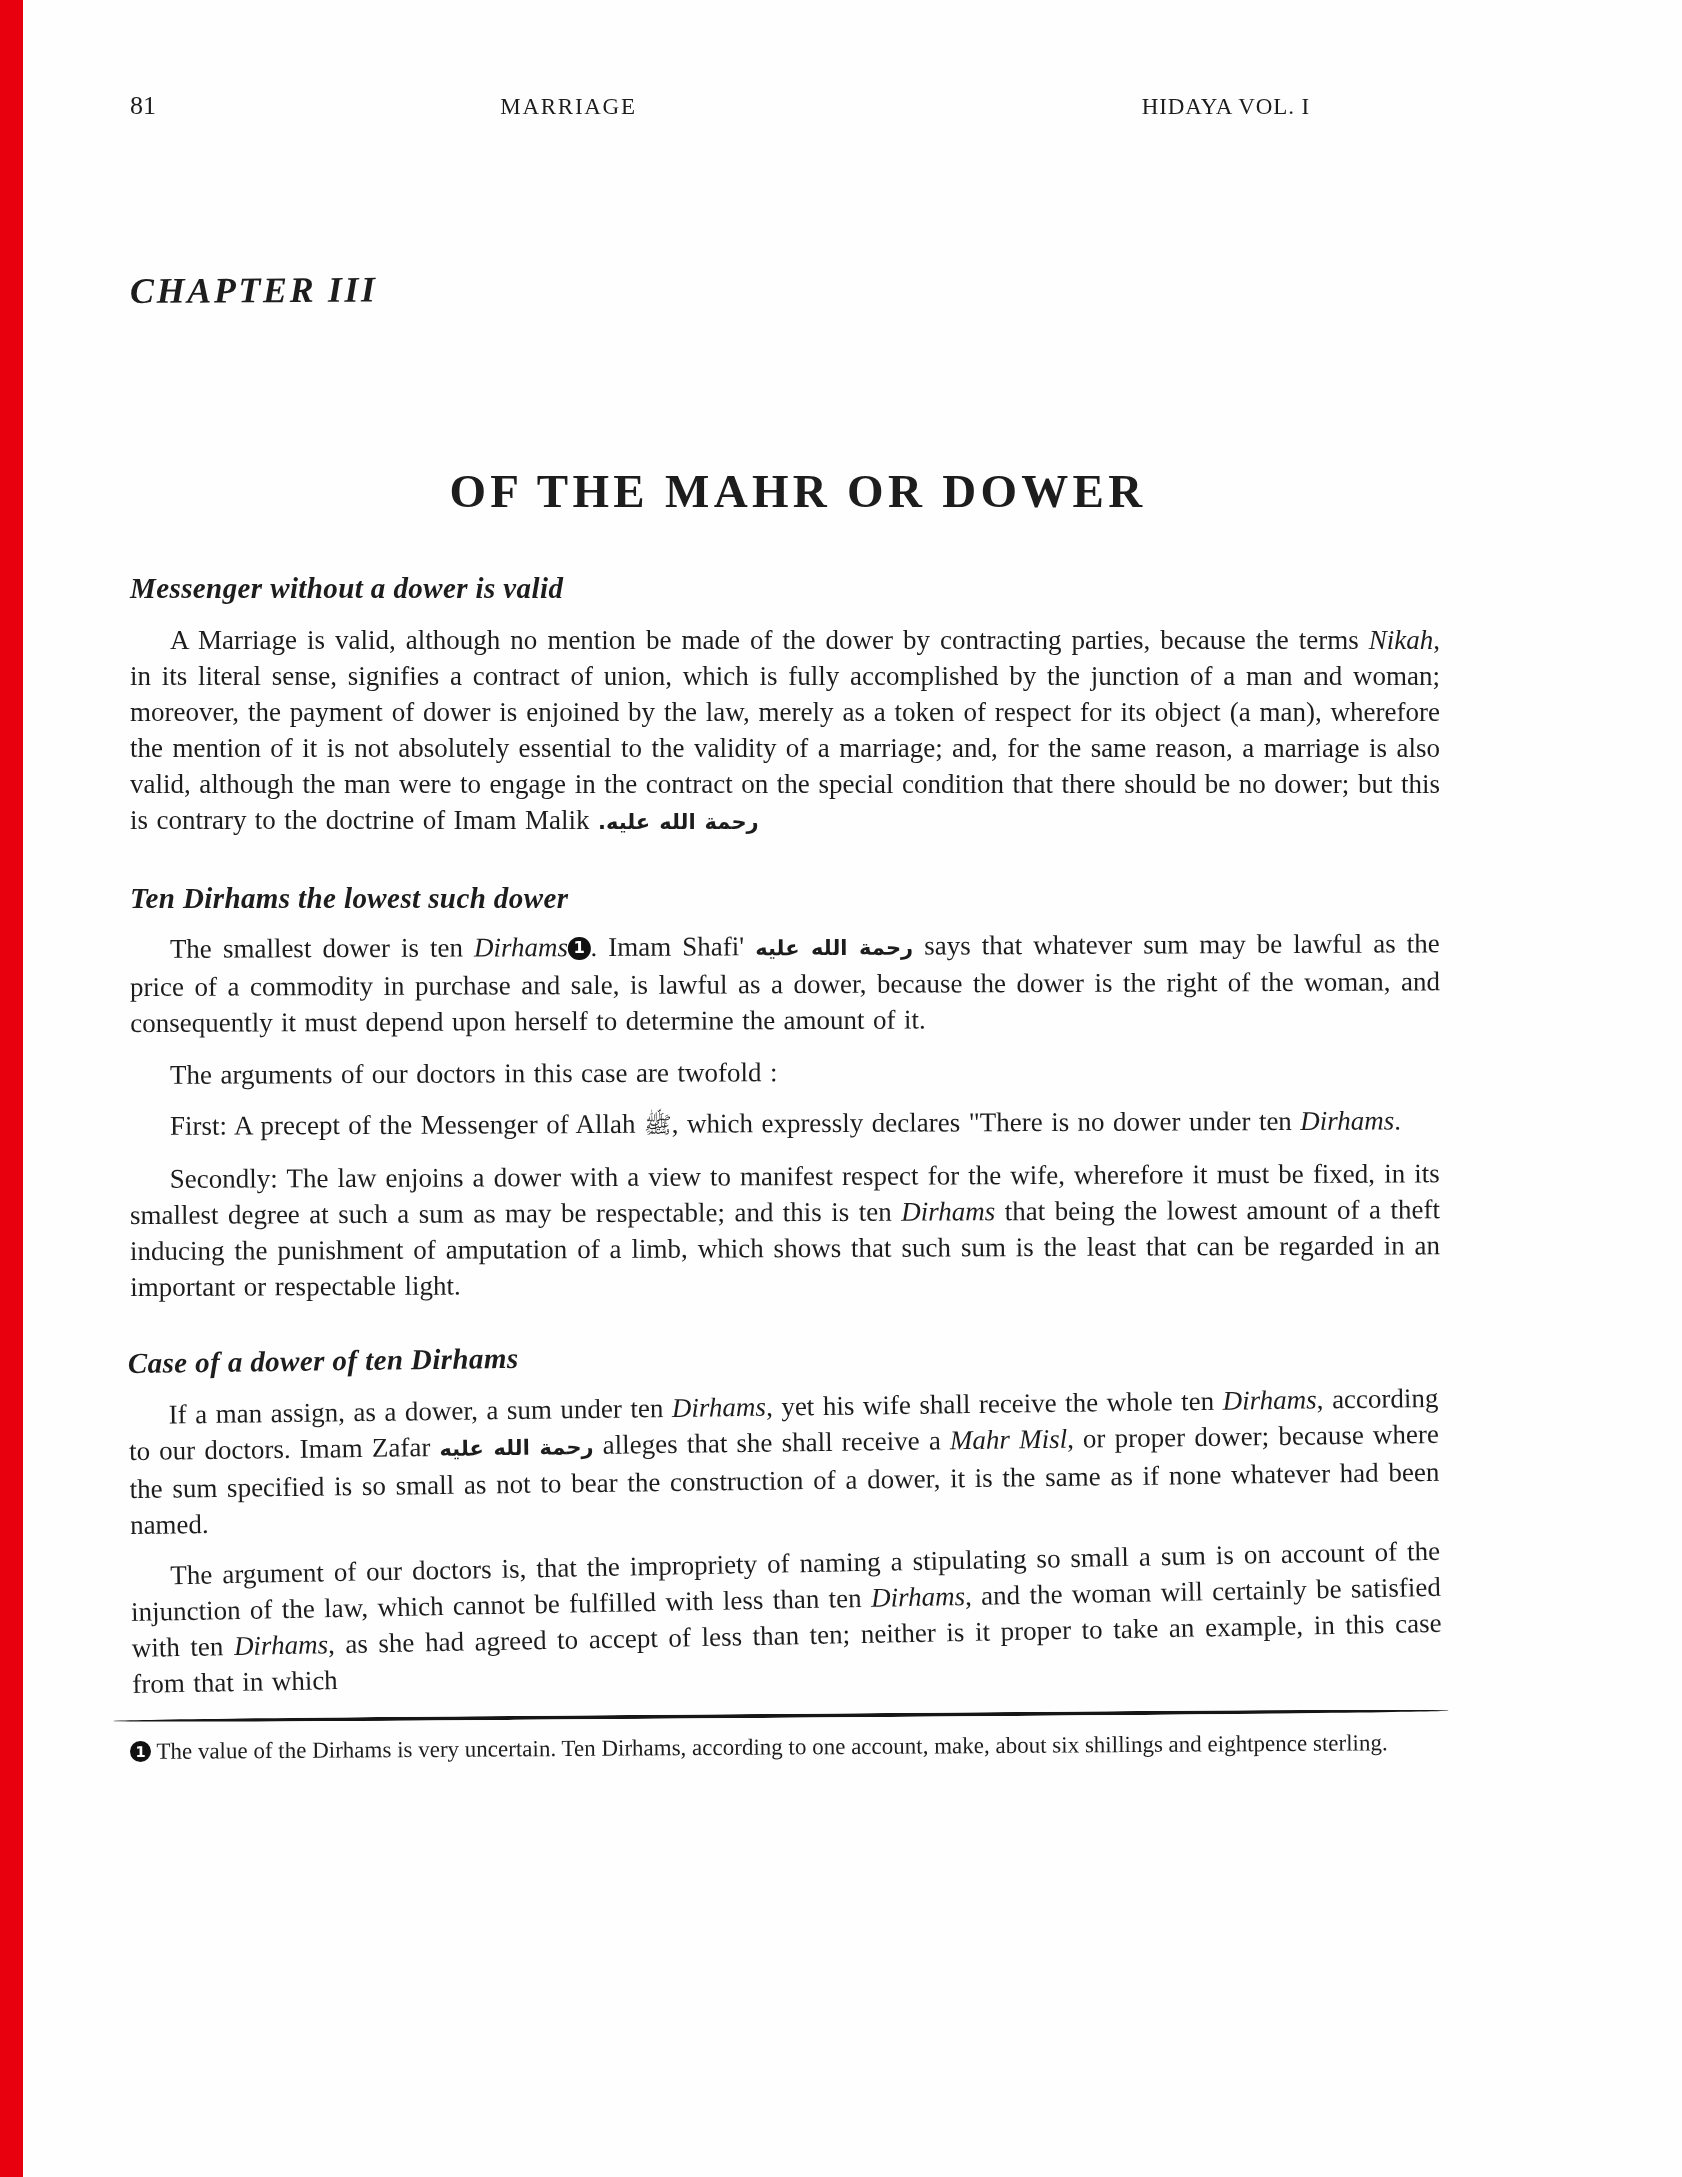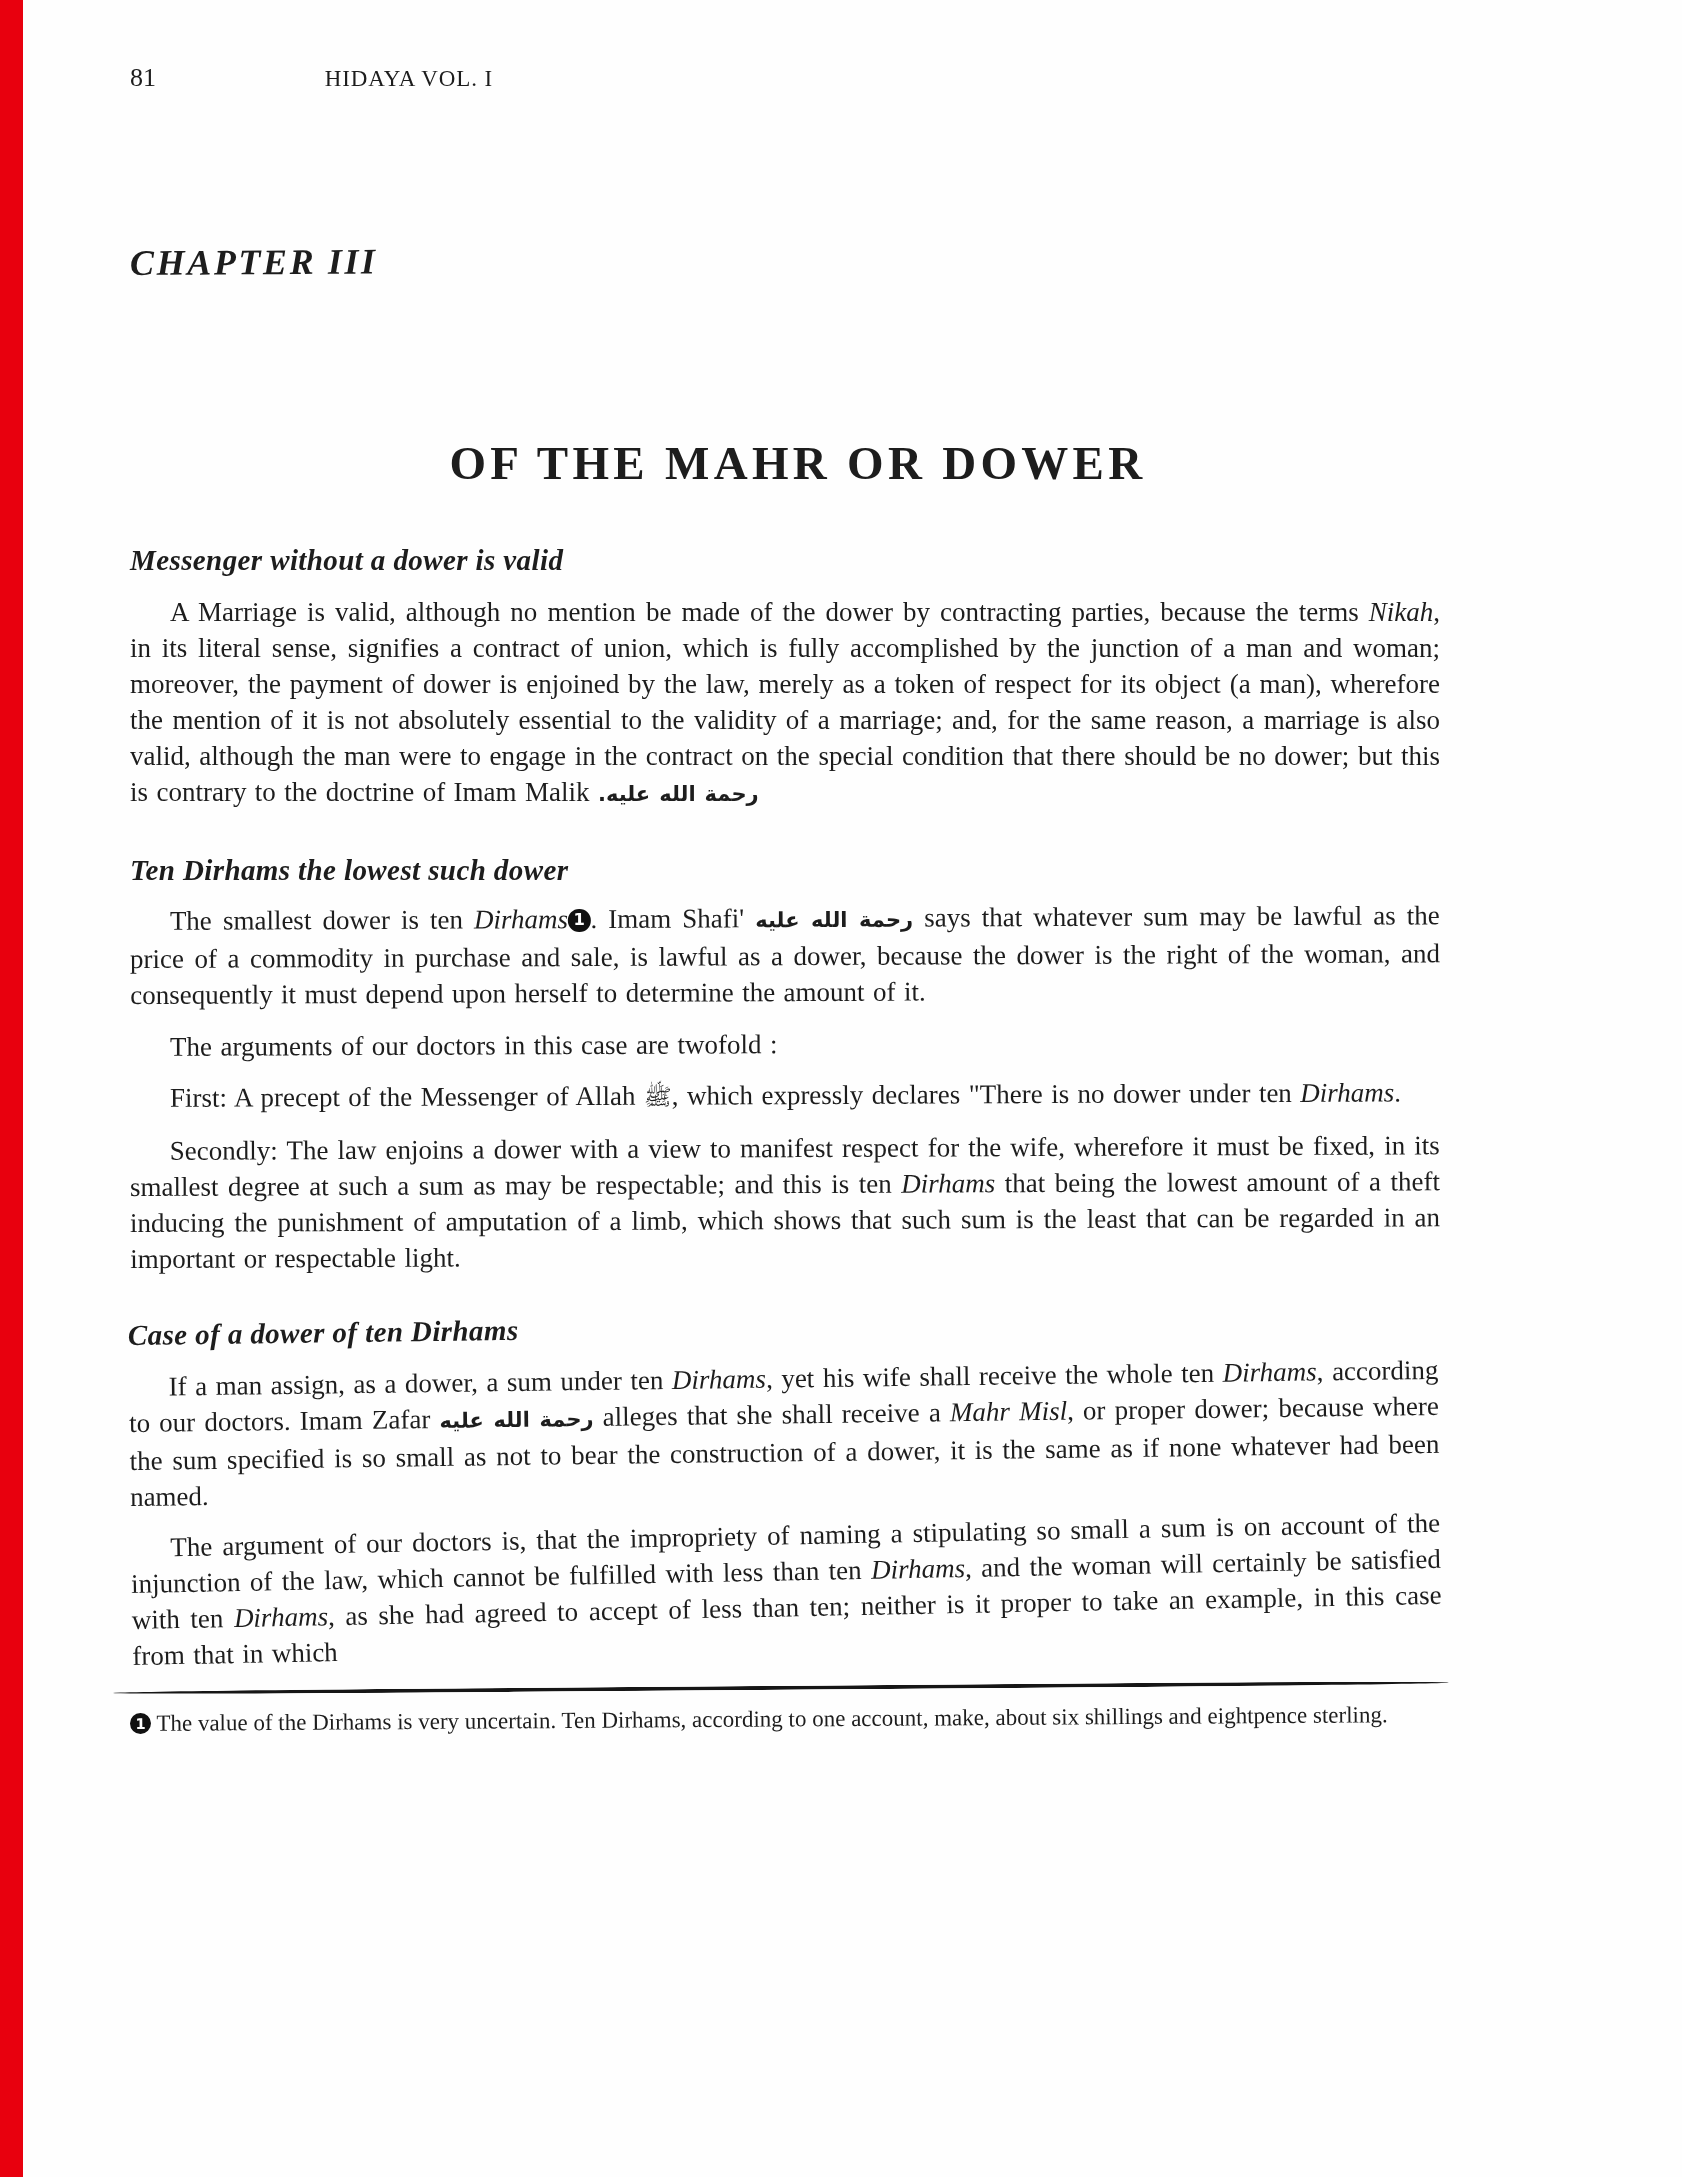--- a/index.html
+++ b/index.html
@@ -10,21 +10,21 @@
     overflow:hidden;
     font-family:"Liberation Serif", serif;
     color:#1d1d1d;
   }
   .stripe{
     position:absolute;left:0;top:0;width:23px;height:100%;
     background:#e8000e;
   }
   .content{
     position:absolute;left:130px;top:0;width:1310px;
-    padding-top:64px;
+    padding-top:92px;
   }
   
   .header{
     display:flex;align-items:baseline;
     font-size:23px;line-height:28px;
     letter-spacing:0.9px;
   }
   .header .pageno{width:78px;font-size:26px;letter-spacing:0;}
   .header .center{flex:1;text-align:center;letter-spacing:1.7px;transform:translateX(-48px);}
   .header .right{width:285px;text-align:right;margin-right:130px;white-space:nowrap;}
@@ -91,20 +91,21 @@
 </style>
 </head>
 <body>
 
 <div class="page" style="background: rgb(254, 254, 254); color: rgb(29, 29, 29);">
   <div class="stripe" style="background: rgb(232, 0, 14);"></div>
   <div class="content">
 
     <div class="header">
       <span class="pageno">81</span>
+      <span class="center">MARRIAGE</span>
       <span class="right">HIDAYA  VOL. I</span>
     </div>
 
     <div class="chapter">CHAPTER  III</div>
 
     <div class="title">OF THE MAHR OR DOWER</div>
 
     <div>
         <section class="section sec-0">
           <h2>Messenger without a dower is valid</h2>

